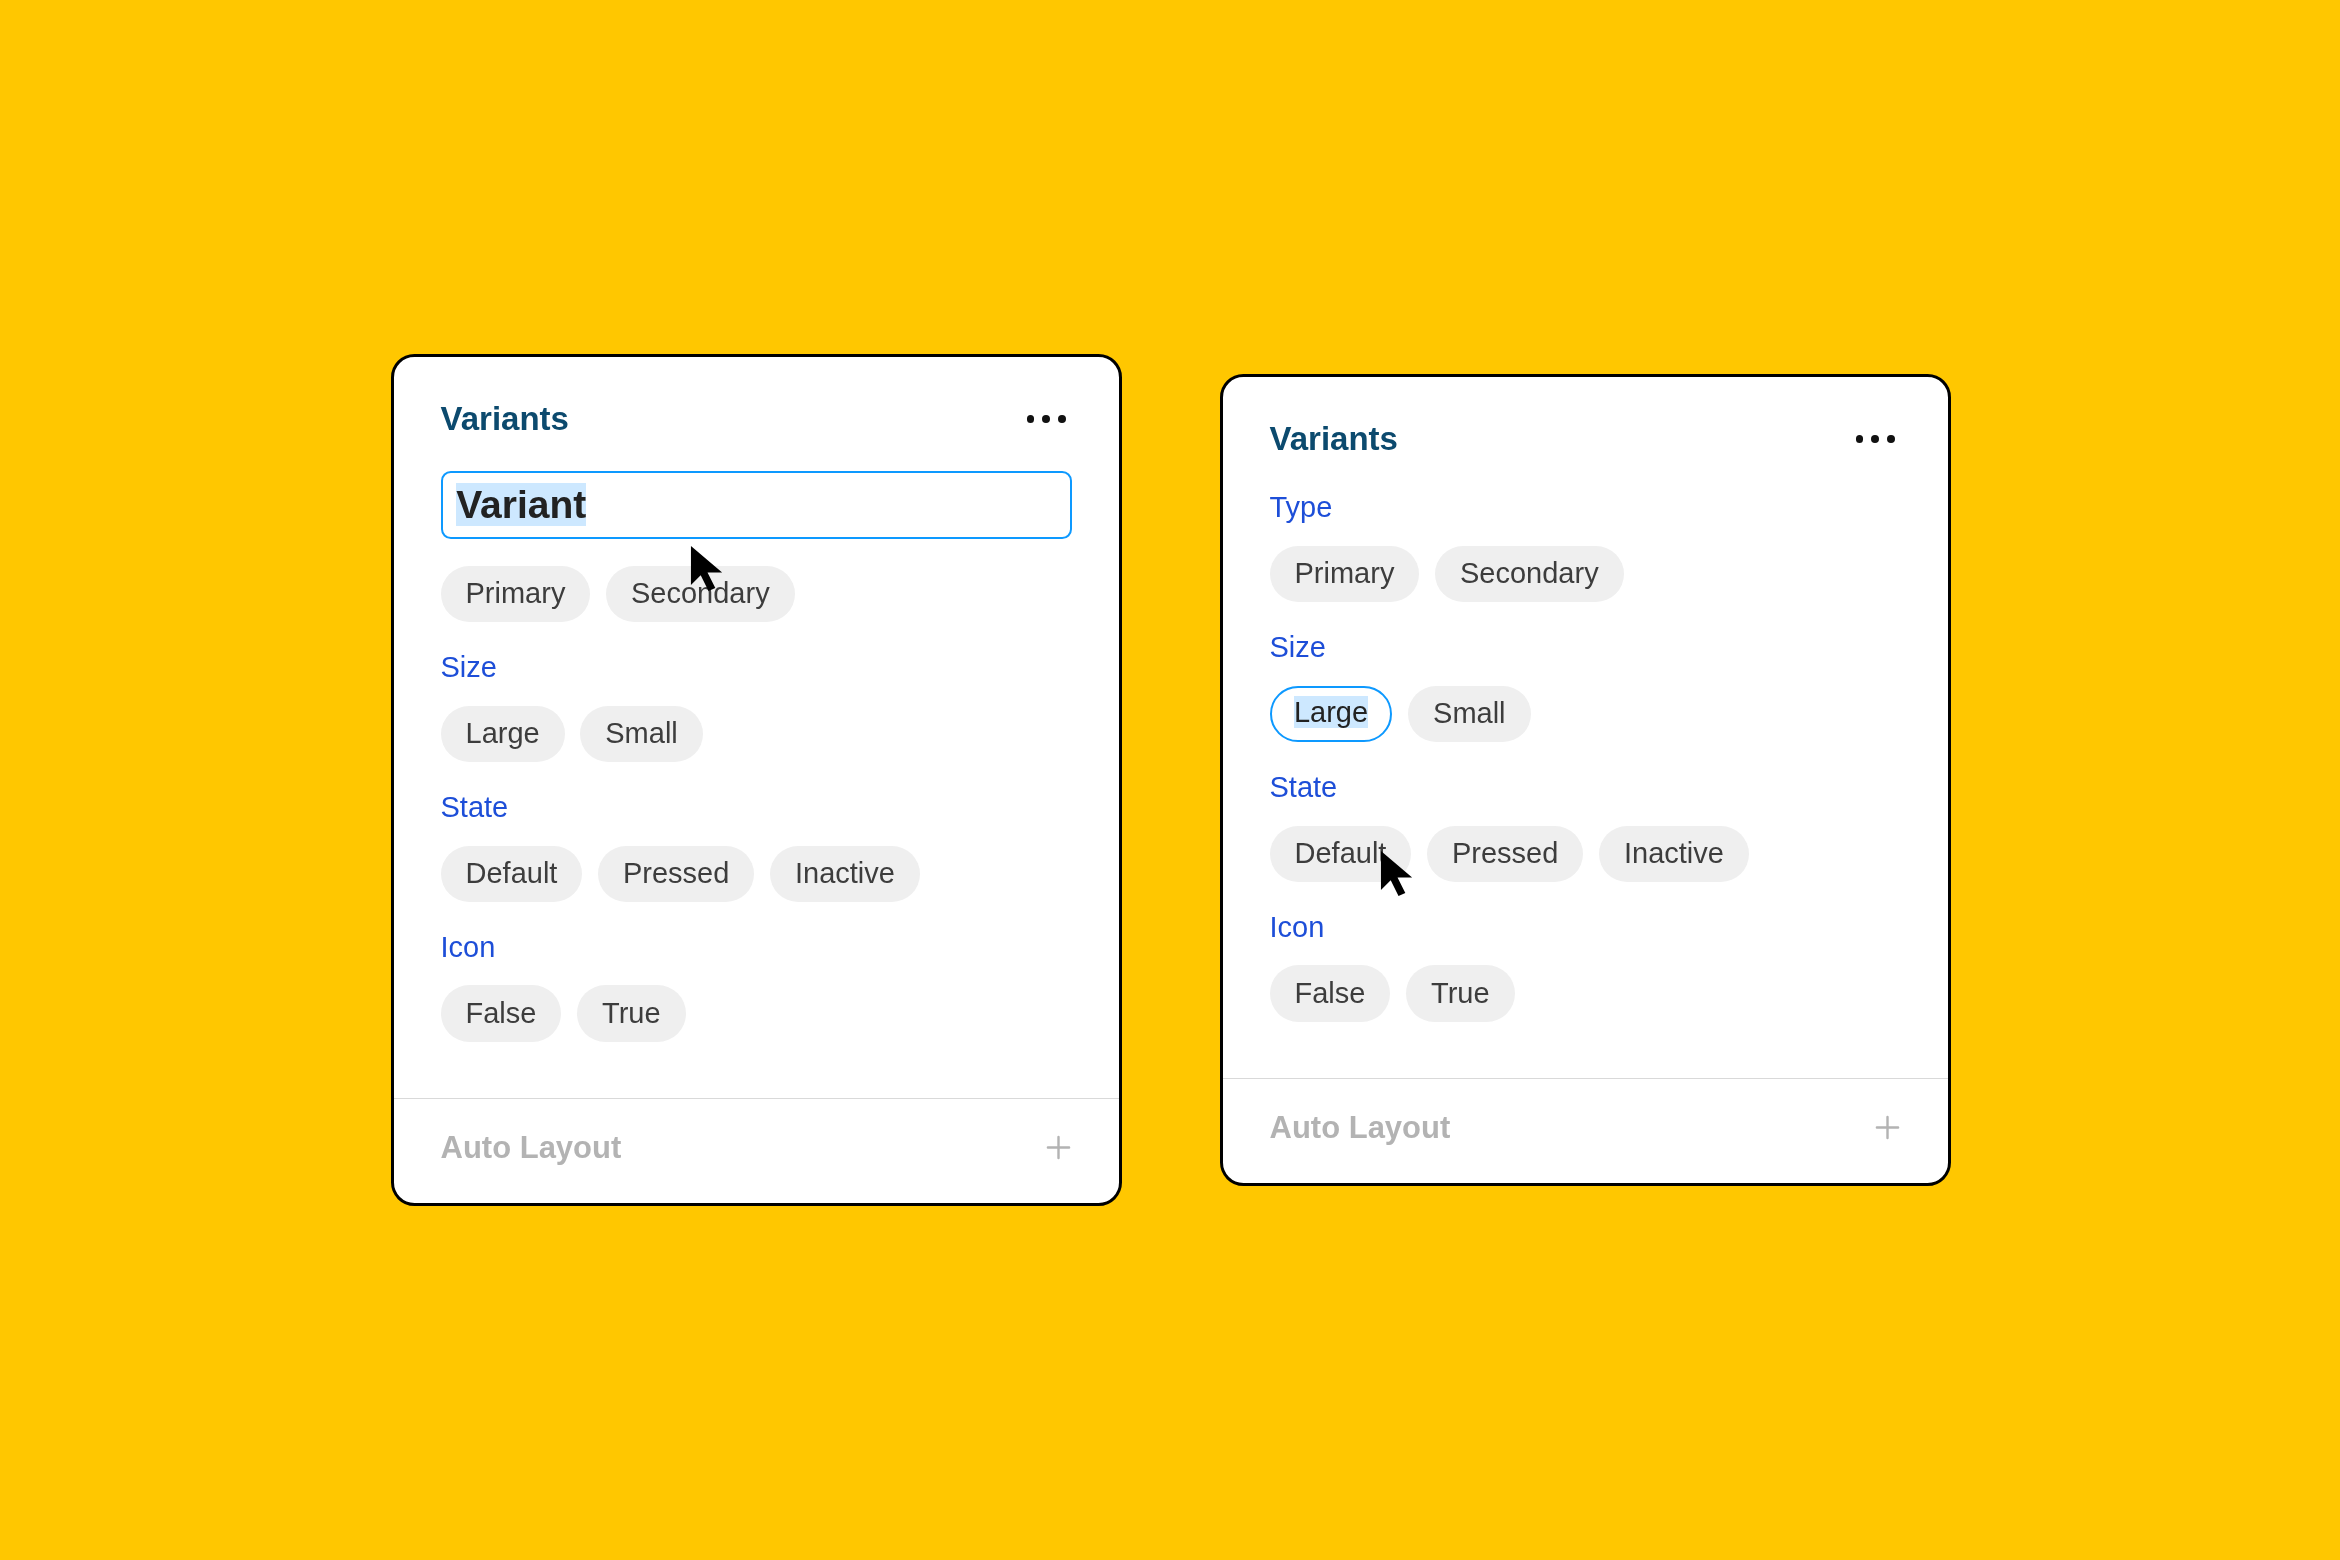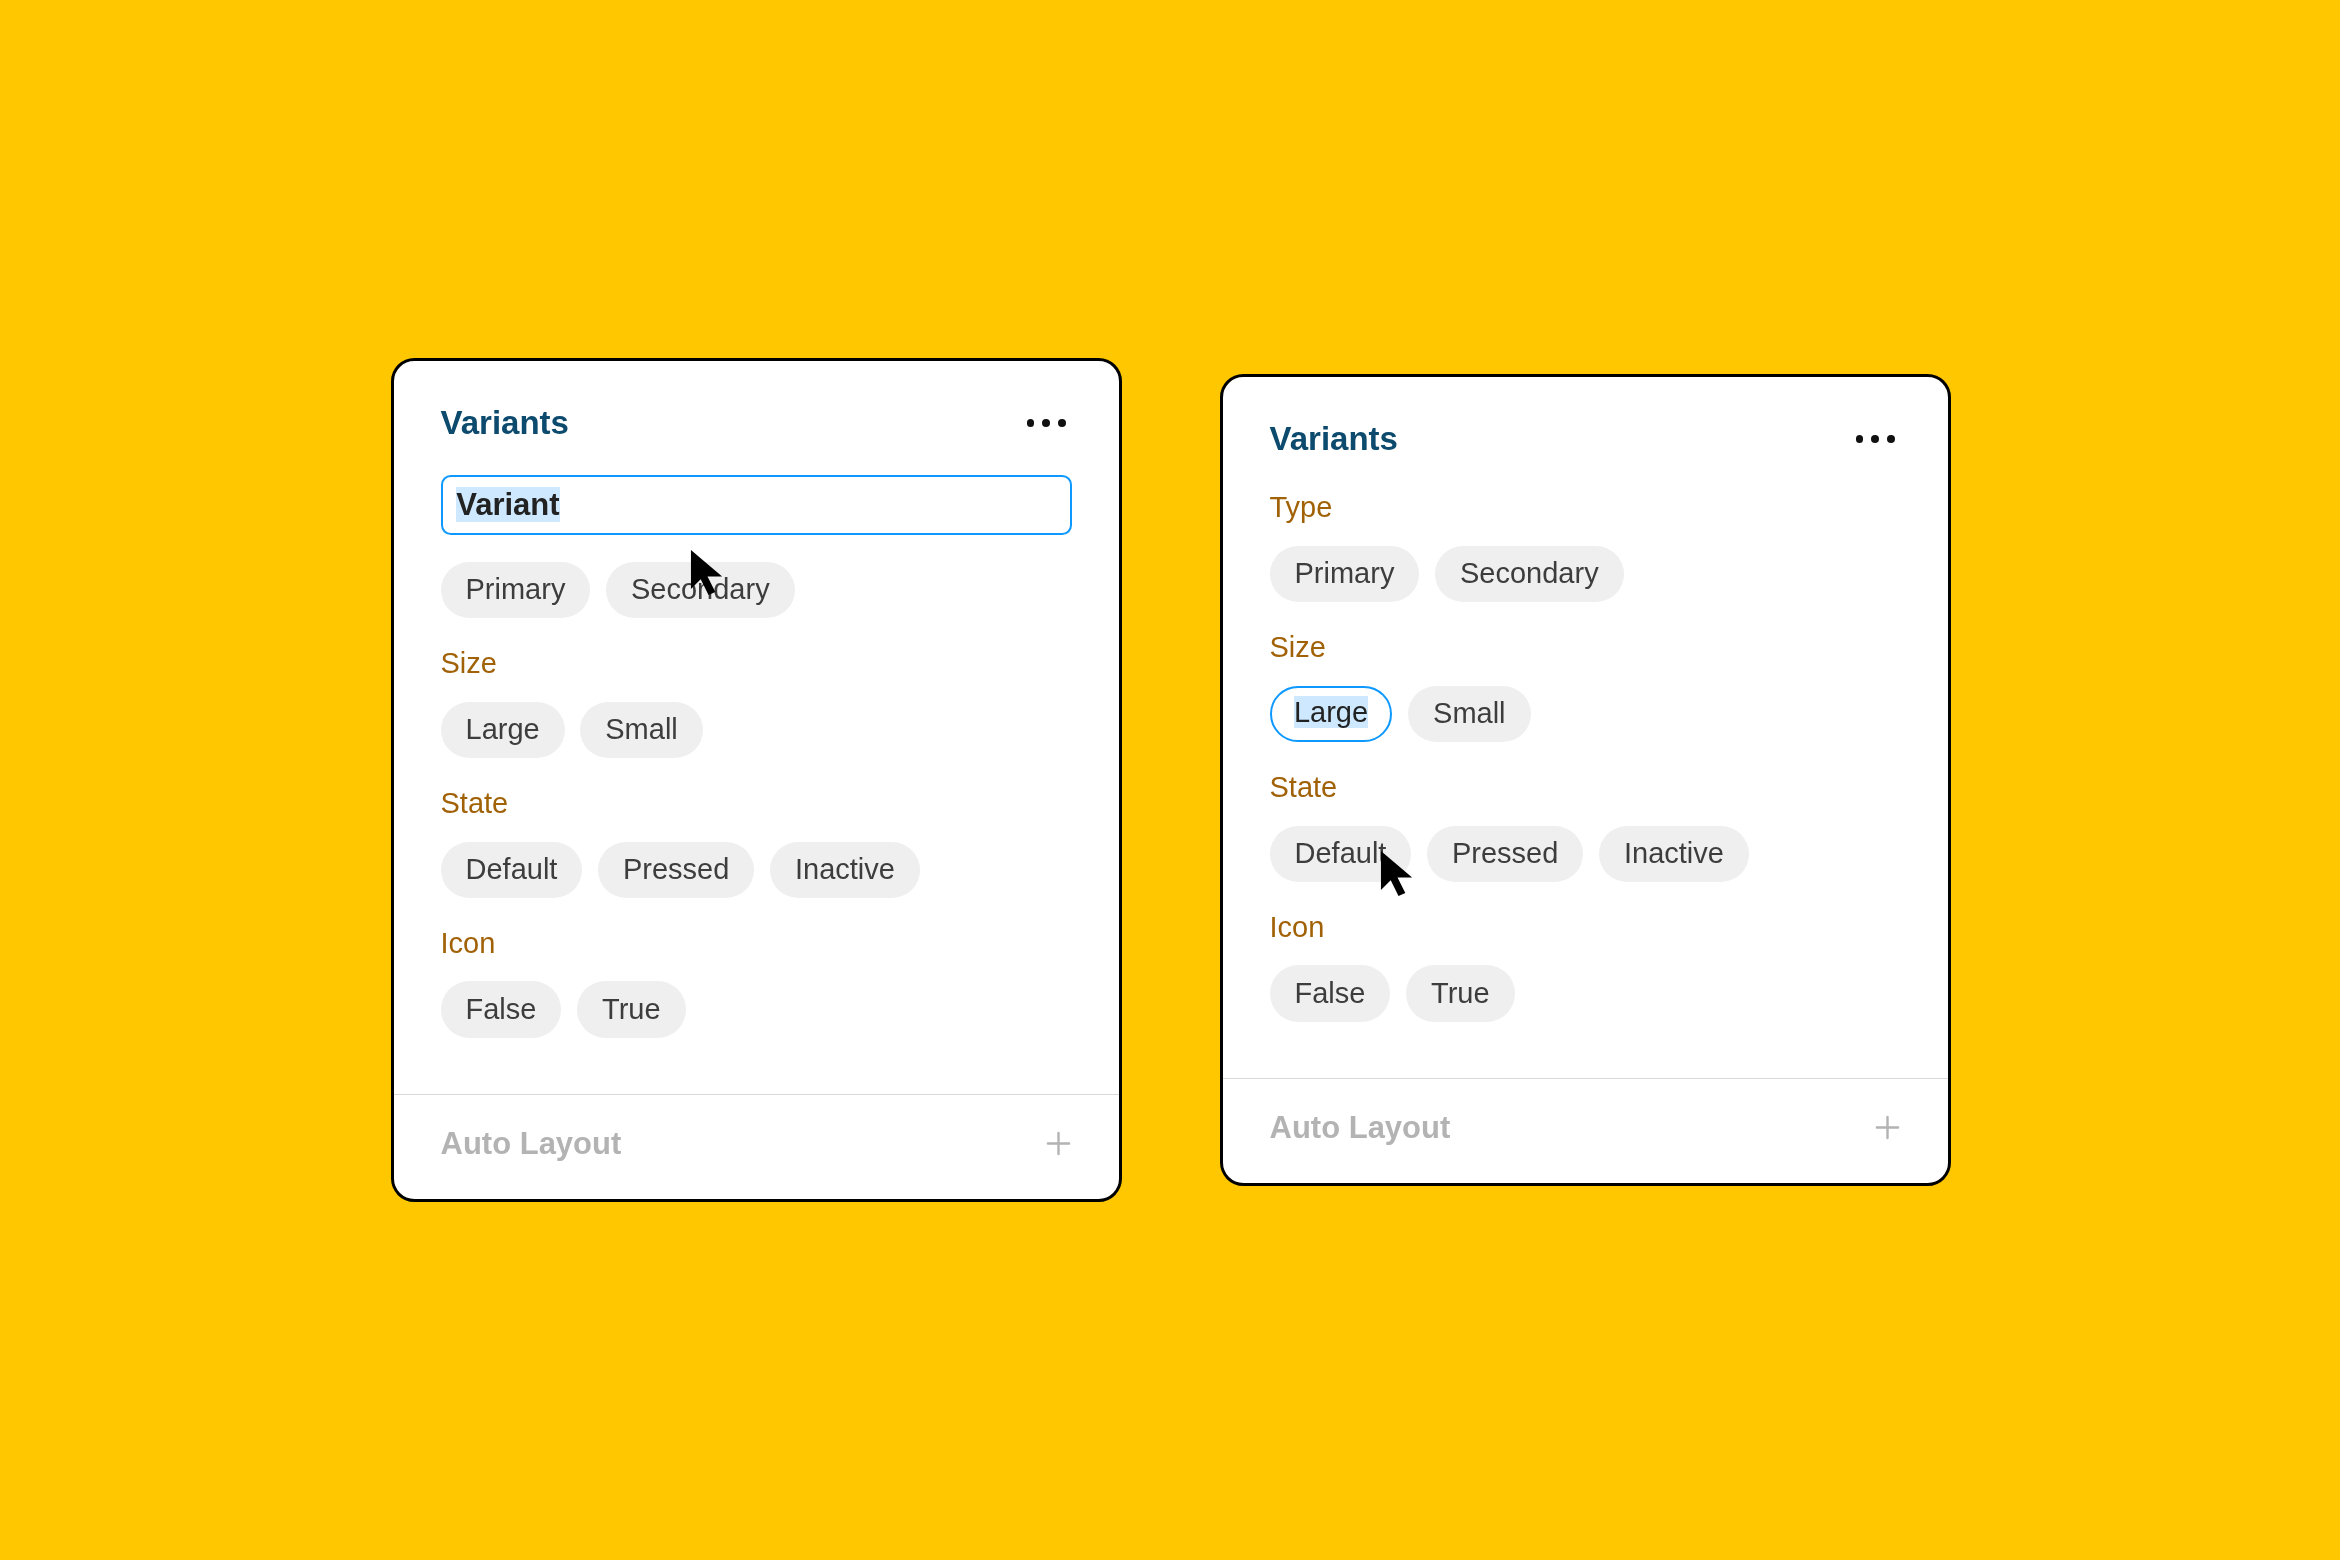--- a/index.html
+++ b/index.html
@@ -42,32 +42,32 @@
     padding-right: 5.9px;
   }
   .more-dots span {
     width: 7.8px; height: 7.8px; border-radius: 50%; background: #111;
   }
   .property-name-input {
     width: 100%;
     border: 2.9px solid #0d99ff;
     border-radius: 9.8px;
     padding: 9.8px 13.7px;
-    font-size: 31px;
+    font-size: 39px;
     font-weight: 600;
     color: #222;
     outline: none;
     margin-bottom: 27px;
   }
   .property-name-input .sel {
     background: #cde8ff;
   }
   .label-row {
     font-size: 29px;
-    color: #a16207;
+    color: #1d4ed8;
     font-weight: 500;
     margin: 9.8px 0 21.5px 0;
   }
   .chip-row {
     display: flex;
     flex-wrap: wrap;
     gap: 15.6px;
     margin-bottom: 29px;
   }
   .chip {

